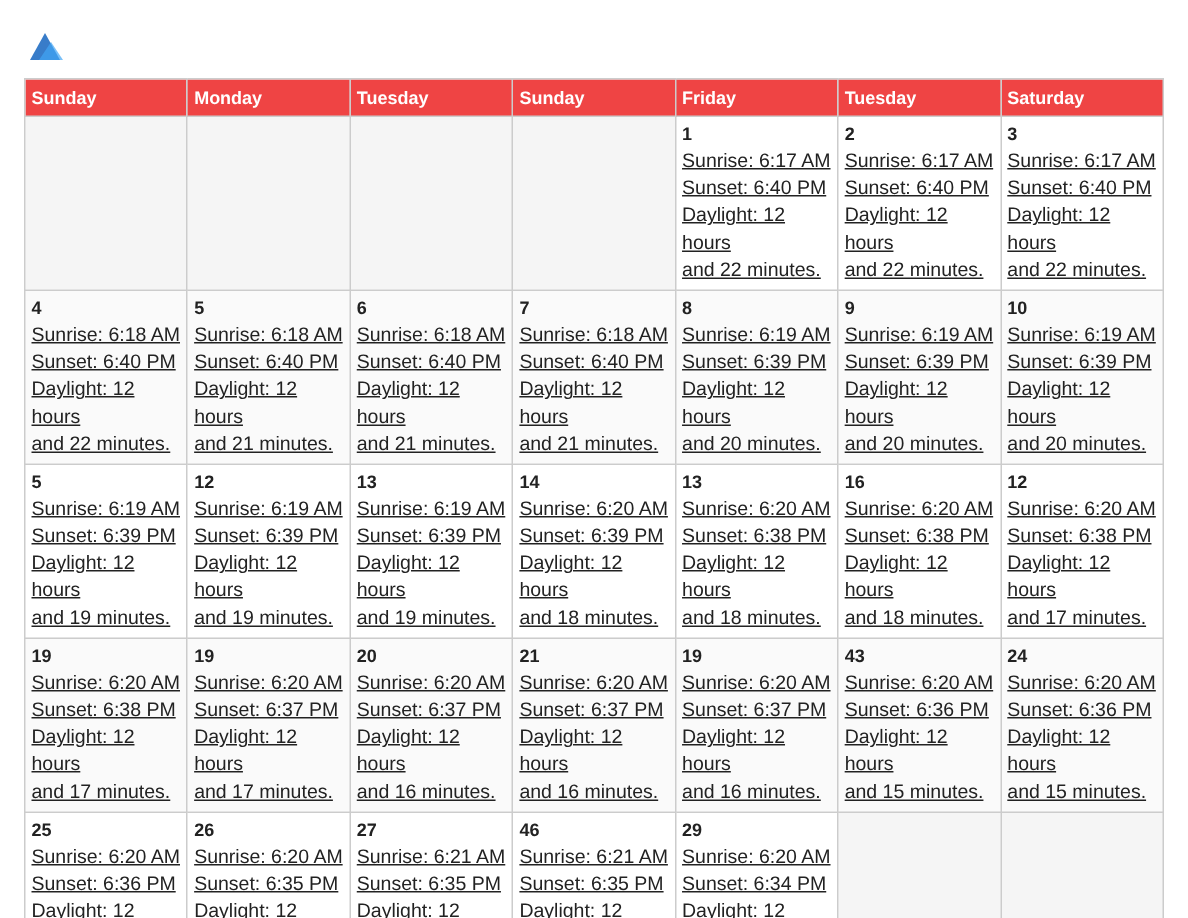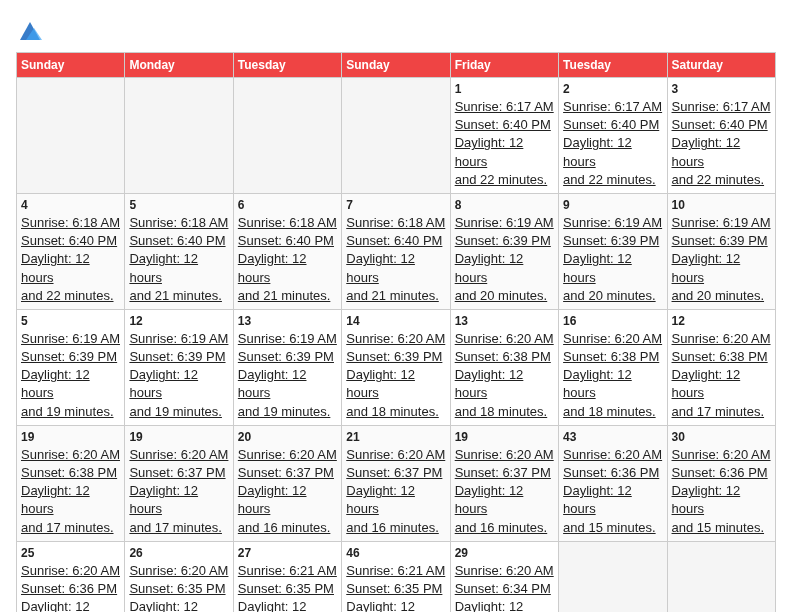--- a/index.html
+++ b/index.html
@@ -293,21 +293,21 @@
 and 16 minutes.</div>
         </td>
         <td>
           <span class="day-num">43</span>
           <div class="day-info" style="white-space: pre-line;">Sunrise: 6:20 AM
 Sunset: 6:36 PM
 Daylight: 12 hours
 and 15 minutes.</div>
         </td>
         <td>
-          <span class="day-num">30</span>
+          <span class="day-num">24</span>
           <div class="day-info" style="white-space: pre-line;">Sunrise: 6:20 AM
 Sunset: 6:36 PM
 Daylight: 12 hours
 and 15 minutes.</div>
         </td>
       </tr>
       <tr>
         <td>
           <span class="day-num">25</span>
           <div class="day-info" style="white-space: pre-line;">Sunrise: 6:20 AM

